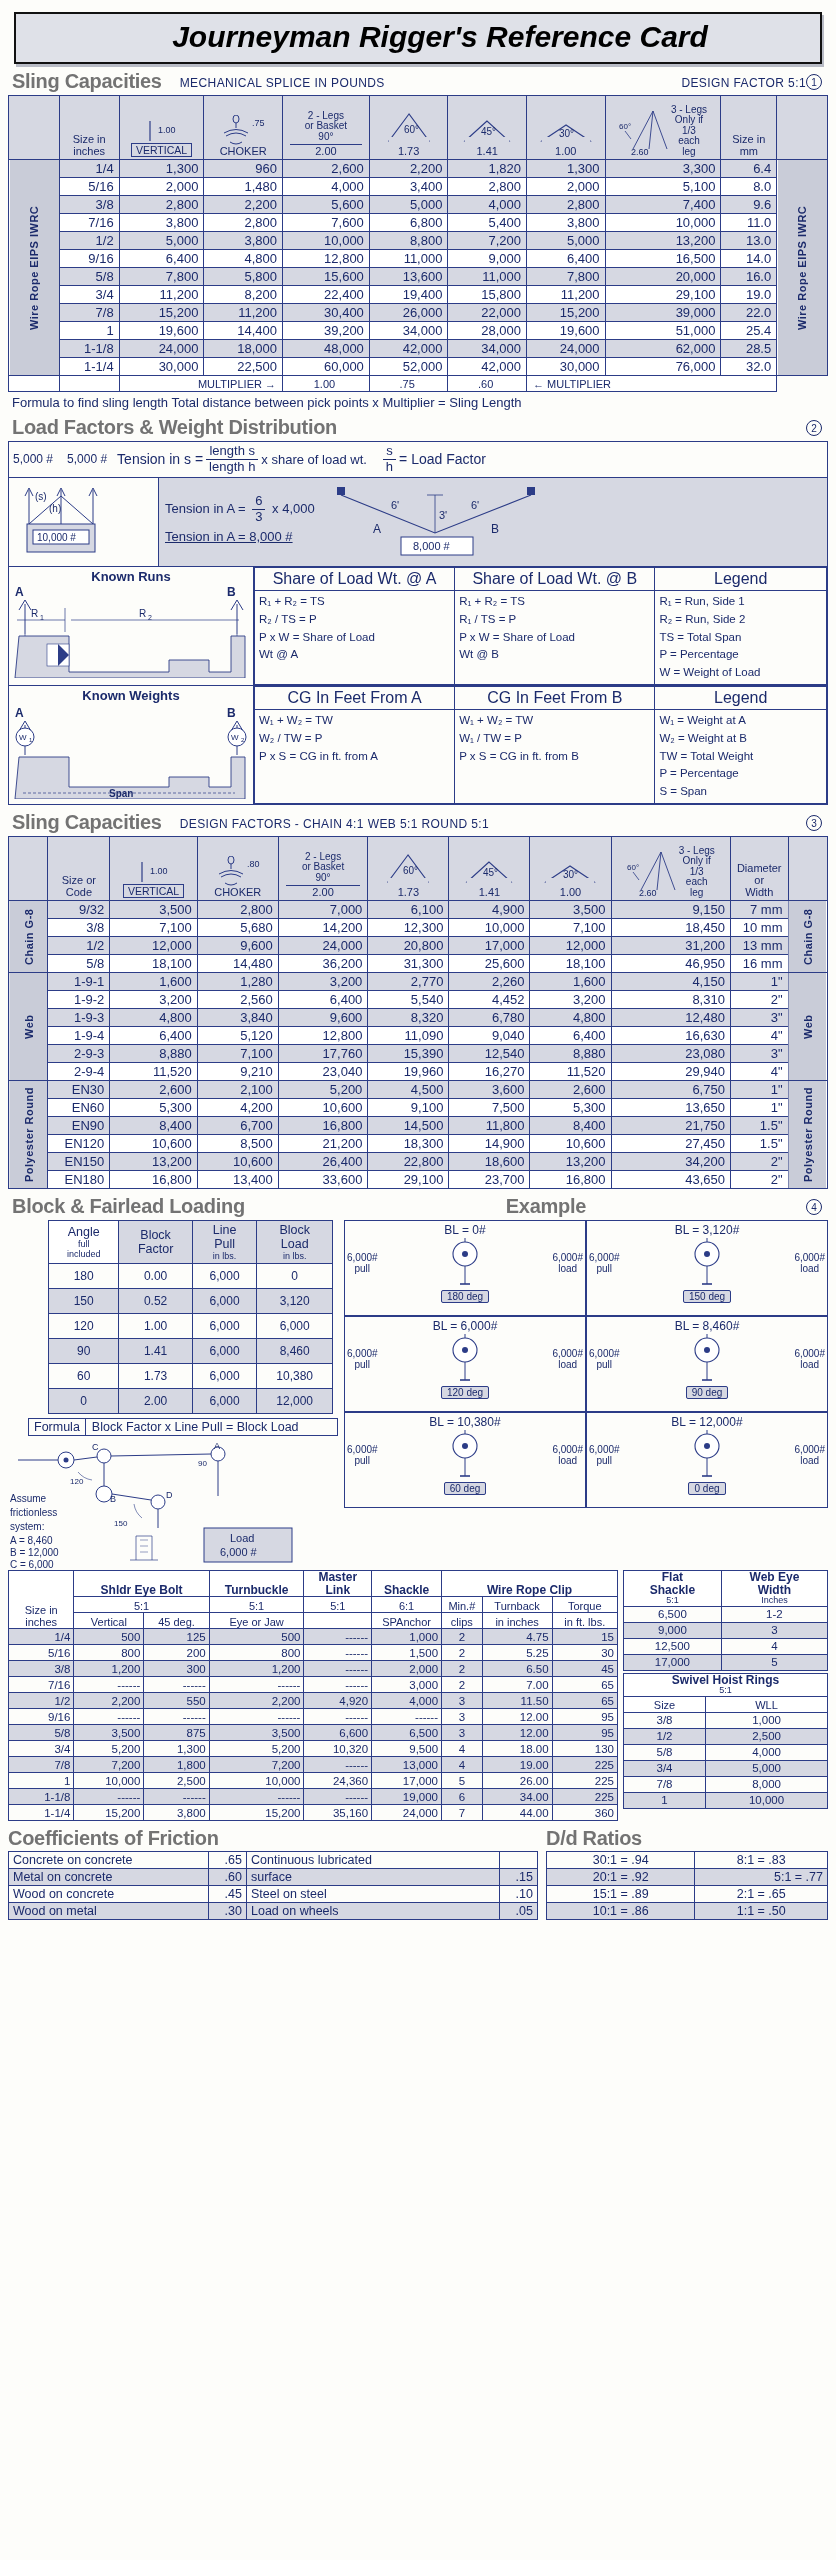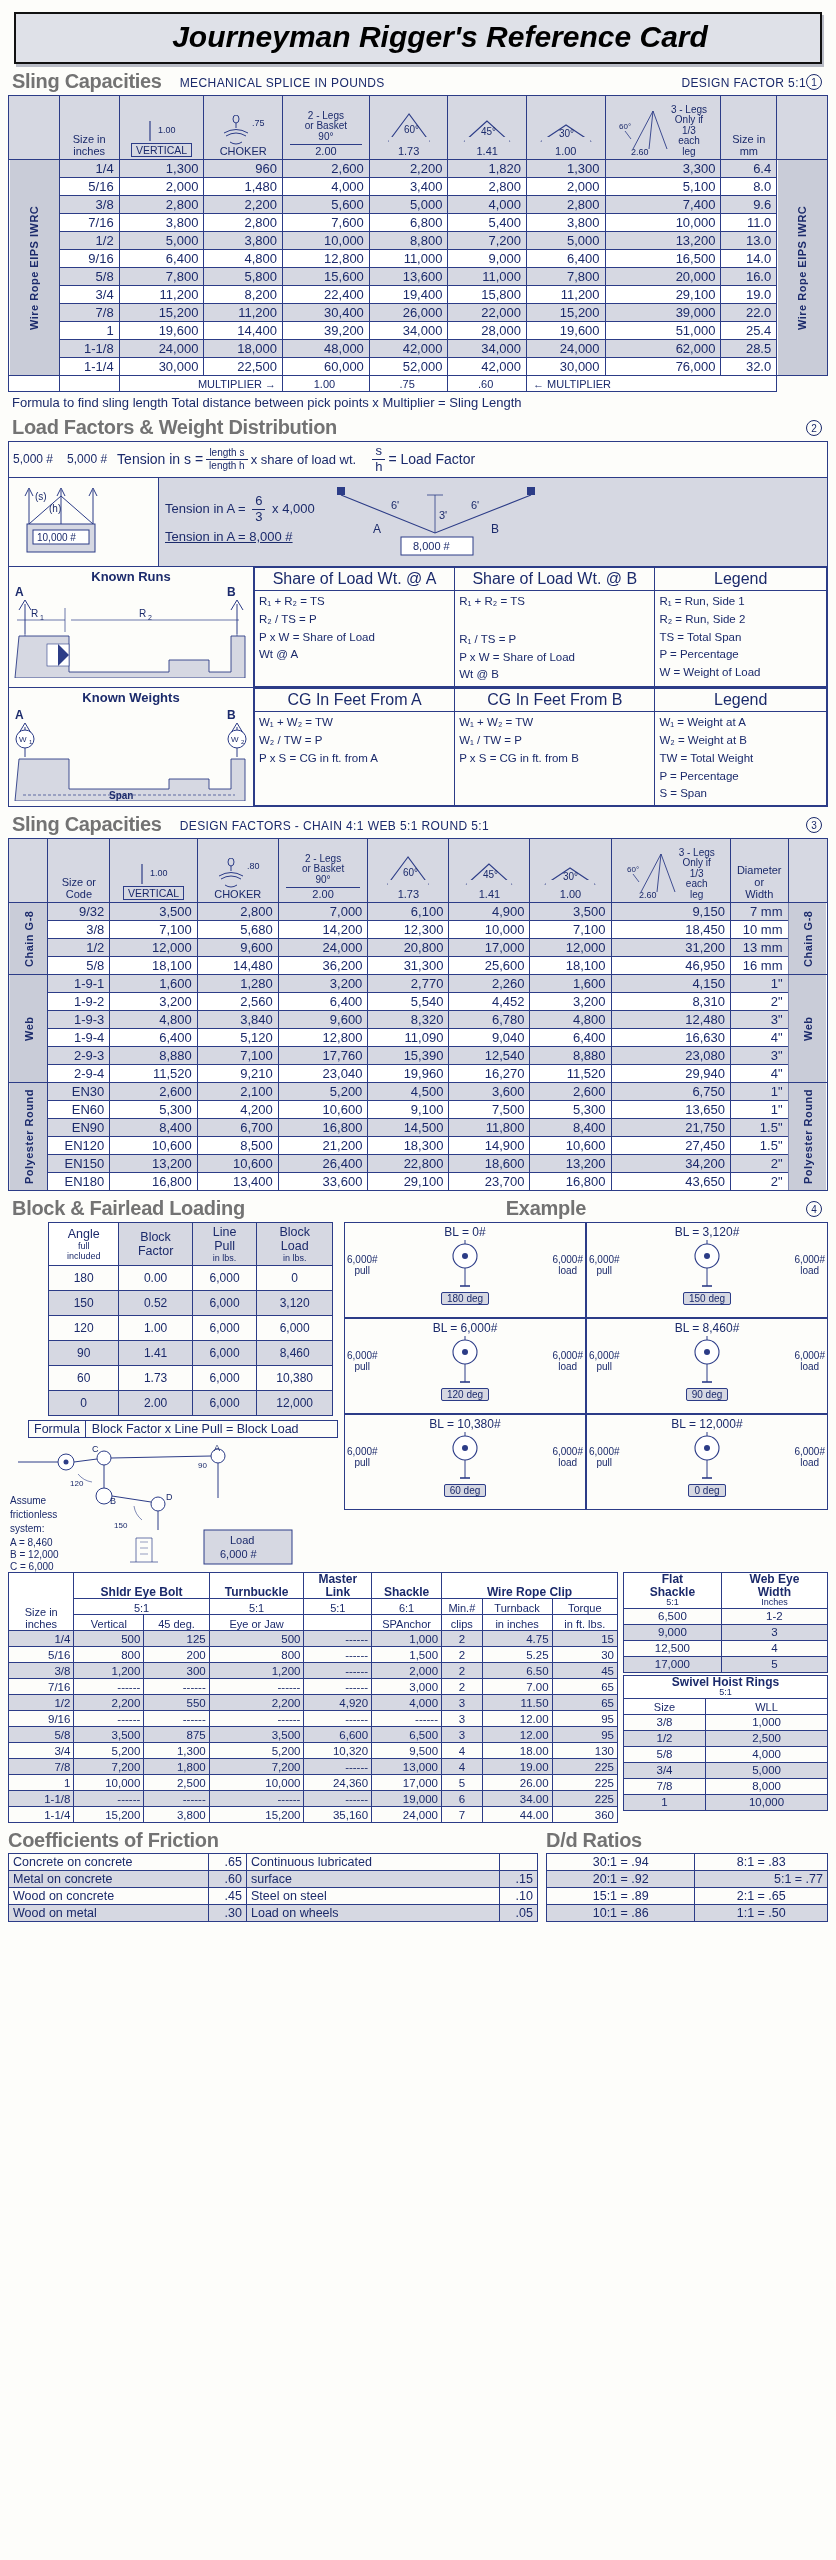--- a/index.html
+++ b/index.html
@@ -373,21 +373,21 @@
     <span class="spacer"></span>
     <span class="circ">2</span>
   </div>
 
   <div class="panel">
 
     <div class="lf-top">
       <span style="margin-right:14px;font-size:12px">5,000 #</span>
       <span style="margin-right:10px;font-size:12px">5,000 #</span>
       <span style="font-size:14px">Tension in s =</span>
-      <span class="frac" style="font-size:10px">
+      <span class="frac" style="font-size:13px">
         <span class="n">length s</span>
         <span class="d">length h</span>
       </span>
       <span style="font-size:13px">x share of load wt.</span>
       <span class="frac" style="font-size:13px;margin-left:16px">
         <span class="n">s</span>
         <span class="d">h</span>
       </span>
       <span style="font-size:14px">= Load Factor</span>
     </div>
@@ -468,21 +468,21 @@
                   <div id="kr-a">
                     <div style="line-height: 1.55;">R₁  + R₂  = TS</div>
                     <div style="line-height: 1.55;">R₂ / TS = P</div>
                     <div style="line-height: 1.55;">P x W = Share of Load</div>
                     <div style="line-height: 1.55;">Wt @ A</div>
                   </div>
                 </td>
             <td>
                   <div id="kr-b">
                     <div style="line-height: 1.55;">R₁  + R₂  = TS</div>
-                    <div style="line-height: 1.55; margin-top: 20px;">R₁ / TS = P</div>
+                    <div style="line-height: 1.55;">R₁ / TS = P</div>
                     <div style="line-height: 1.55;">P x W = Share of Load</div>
                     <div style="line-height: 1.55;">Wt @ B</div>
                   </div>
                 </td>
             <td>
                   <div id="kr-l">
                     <div style="line-height: 1.55;">R₁  = Run, Side 1</div>
                     <div style="line-height: 1.55;">R₂  = Run, Side 2</div>
                     <div style="line-height: 1.55;">TS = Total Span</div>
                     <div style="line-height: 1.55;">P = Percentage</div>

